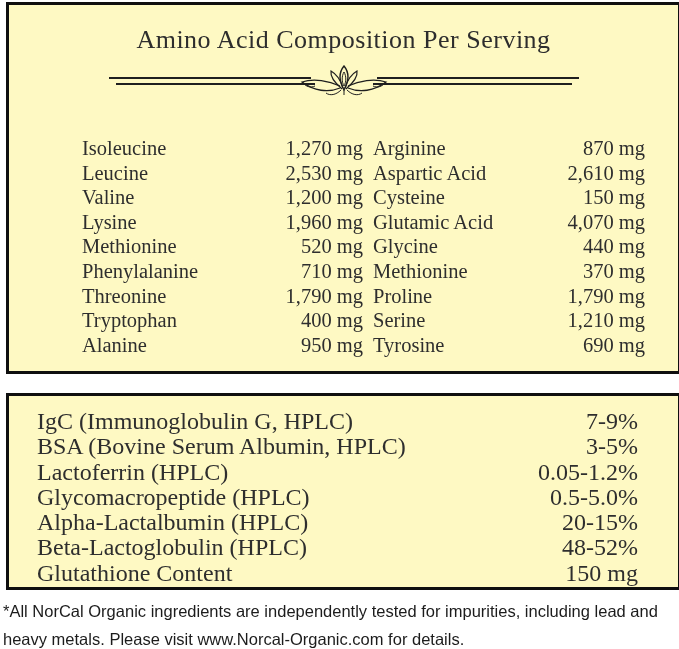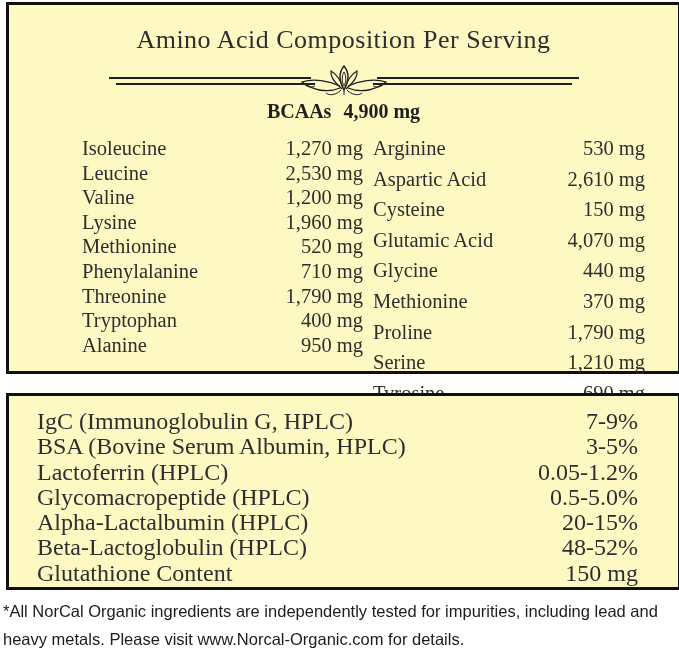--- a/index.html
+++ b/index.html
@@ -44,21 +44,21 @@
     white-space:nowrap;
   }
   .bcaa-line .bcaa-value{margin-left:12px;}
 
   .amino-grid{
     position:absolute;top:131px;left:25px;right:33px;
     display:flex;justify-content:space-between;
   }
   .amino-col{display:flex;flex-direction:column;}
   .amino-col.left{width:281px;margin-left:48px;}
-  .amino-col.right{width:272px;gap:6px;}
+  .amino-col.right{width:272px;}
   .amino-row{
     display:flex;justify-content:space-between;
     font-size:20.5px;
     line-height:24.6px;
     white-space:nowrap;
   }
   .amino-name{text-align:left;}
   .amino-amount{text-align:right;}
 
   .fraction-list{
@@ -108,23 +108,20 @@
       <path class="orn" stroke-width="1.3" d="M4 8 C 16 13 30 11 42 2 C 30 -2 15 1 4 6"></path>
       <path class="orn" stroke-width="1" d="M-42 2 C -38 7 -33 8 -29 6"></path>
       <path class="orn" stroke-width="1" d="M42 2 C 38 7 33 8 29 6"></path>
 
       <path class="orn" stroke-width="1" d="M-3 10 C -8 15 -14 16 -18 13"></path>
       <path class="orn" stroke-width="1" d="M3 10 C 8 15 14 16 18 13"></path>
       <path class="orn" stroke-width="1" d="M0 10 L 0 15"></path>
     </g>
   </svg>
 
-  <div class="bcaa-line">
-    <span class="bcaa-label">BCAAs</span><span class="bcaa-value">4,900 mg</span>
-  </div>
 
   <div class="amino-grid">
     <div class="amino-col left">
 
         <div class="amino-row">
           <span class="amino-name">Isoleucine</span>
           <span class="amino-amount">1,270 mg</span>
         </div>
 
         <div class="amino-row">
@@ -164,21 +161,21 @@
 
         <div class="amino-row">
           <span class="amino-name">Alanine</span>
           <span class="amino-amount">950 mg</span>
         </div>
       </div>
     <div class="amino-col right">
 
         <div class="amino-row">
           <span class="amino-name">Arginine</span>
-          <span class="amino-amount">530 mg</span>
+          <span class="amino-amount">870 mg</span>
         </div>
 
         <div class="amino-row">
           <span class="amino-name">Aspartic Acid</span>
           <span class="amino-amount">2,610 mg</span>
         </div>
 
         <div class="amino-row">
           <span class="amino-name">Cysteine</span>
           <span class="amino-amount">150 mg</span>

